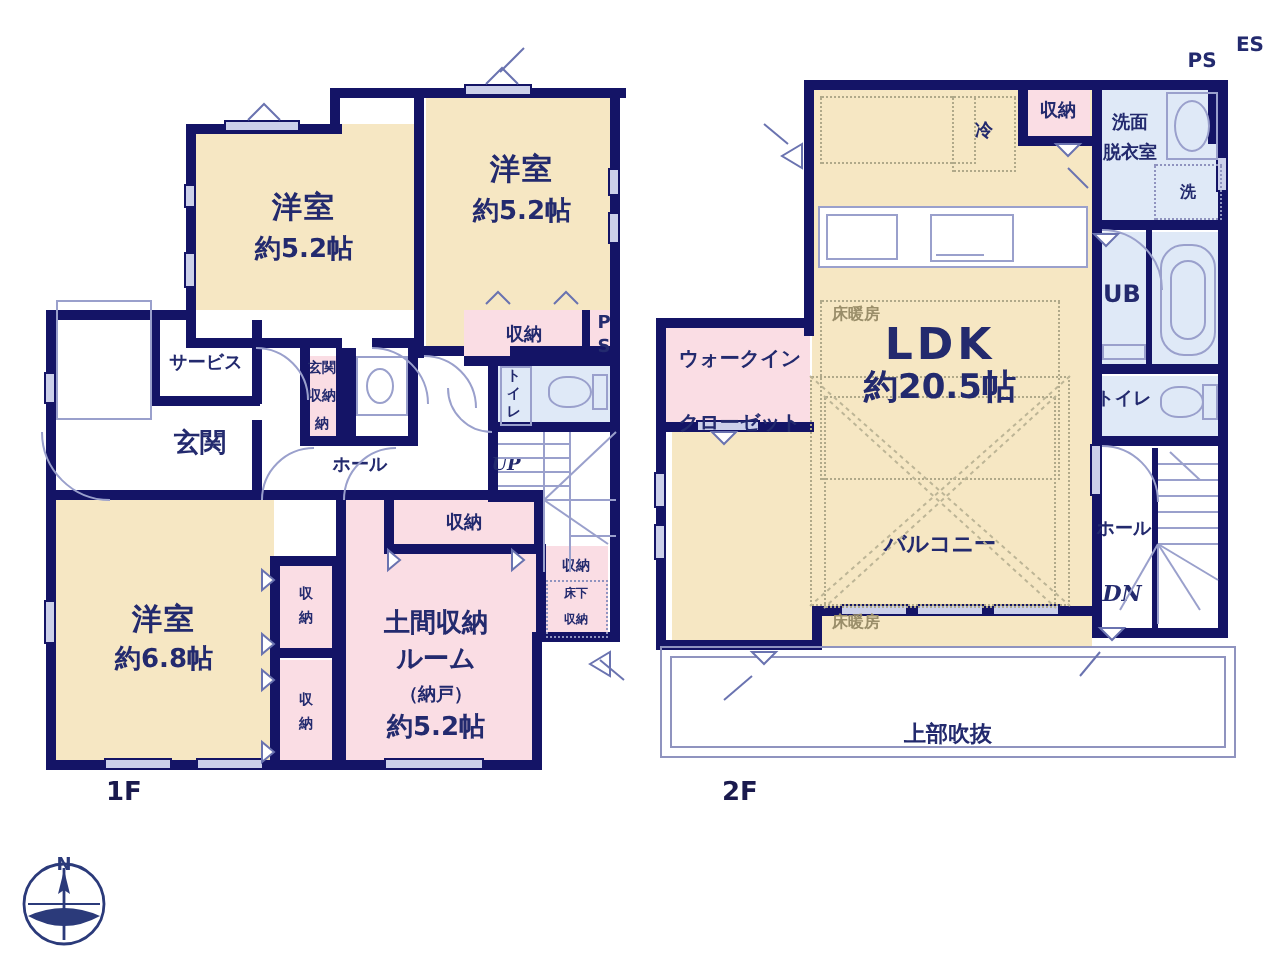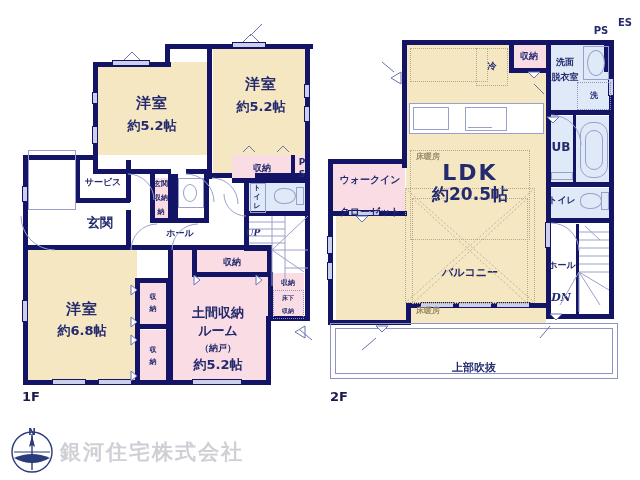--- a/index.html
+++ b/index.html
@@ -16,21 +16,21 @@
   .lbl{position:absolute;color:#232a6e;text-align:center;line-height:1.15;white-space:nowrap;
        transform:translate(-50%,-50%);}
   .lbl-jp{font-family:"DejaVu Sans","Liberation Sans",sans-serif;}
   .big{font-size:15px;font-weight:600;letter-spacing:1px;}
   .mid{font-size:13px;font-weight:600;text-align:center;}
   .sm{font-size:9px;font-weight:600;}
   .xs{font-size:7px;font-weight:600;}
   .xxs{font-size:6px;font-weight:600;}
   .ital{font-style:italic;font-family:"DejaVu Serif","Liberation Serif",serif;font-weight:700;}
   .floor-tag{position:absolute;font-size:13px;font-weight:700;color:#1a1a4e;
-             font-family:"DejaVu Sans","Liberation Sans",sans-serif;}
+             font-family:"DejaVu Sans","Liberation Sans",sans-serif;margin-left:31px;}
 
   
   .thin{position:absolute;box-sizing:border-box;border:1px solid #9aa0cc;background:transparent;}
   .dot{position:absolute;box-sizing:border-box;border:1px dotted #b0a98a;background:transparent;}
   .dotb{position:absolute;box-sizing:border-box;border:1px dotted #8f93bf;background:transparent;}
   .lnh{position:absolute;height:1px;background:#9aa0cc;}
   .bal-line{position:absolute;box-sizing:border-box;border:1px solid #8f93bf;}
 
   
   .win{position:absolute;background:#ccd0ea;border:1px solid #141466;box-sizing:border-box;}
@@ -366,16 +366,15 @@
 
   <div id="logo">
     <svg width="48" height="48" viewBox="0 0 48 48">
       <circle cx="24" cy="24" r="20" fill="none" stroke="#2b3a7a" stroke-width="1.4"></circle>
       <line x1="24" y1="6" x2="24" y2="42" stroke="#2b3a7a" stroke-width="1.4"></line>
       <line x1="6" y1="24" x2="42" y2="24" stroke="#2b3a7a" stroke-width="1"></line>
       <polygon points="24,7 21,19 24,17 27,19" fill="#2b3a7a"></polygon>
       <path d="M6,30 Q24,22 42,30 Q24,40 6,30 Z" fill="#2b3a7a"></path>
       <text x="24" y="7" font-size="9" font-weight="700" fill="#2b3a7a" text-anchor="middle" font-family="DejaVu Sans, sans-serif">N</text>
     </svg>
-    <div class="txt">銀河住宅株式会社</div>
   </div>
 
 </div>
 
 </body></html>

